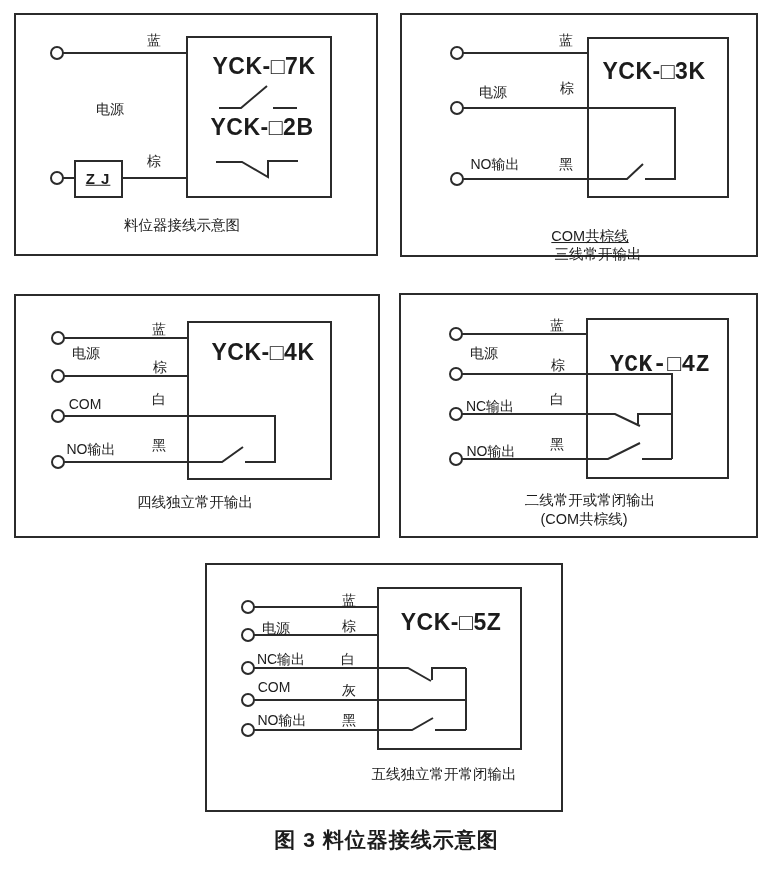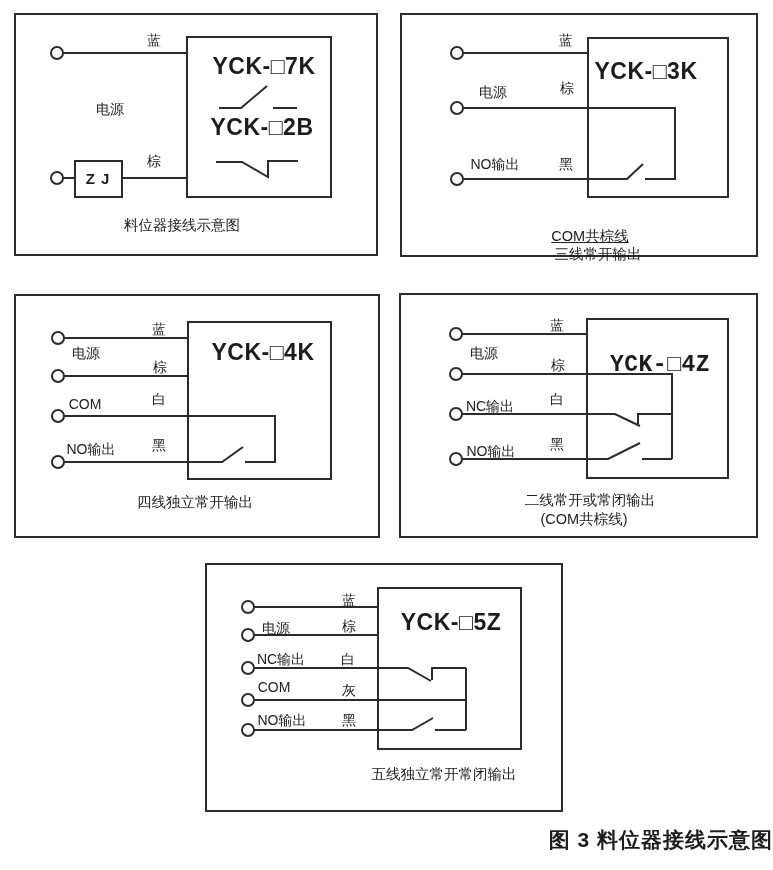--- a/index.html
+++ b/index.html
@@ -11,21 +11,21 @@
   .panel{position:absolute;}
   .panel svg{position:absolute;left:0;top:0;display:block;}
   .lbl{
     position:absolute;transform:translate(-50%,-50%);
     white-space:nowrap;font-size:14px;font-weight:500;line-height:1.1;
   }
   .model{font-size:23px;font-weight:600;letter-spacing:0.5px;}
   .cap{font-size:14.5px;font-weight:500;}
   .zj{font-size:15px;font-weight:600;letter-spacing:1px;}
   .figcap{
-    position:absolute;left:0;top:826px;width:773px;text-align:right;
+    position:absolute;left:0;top:826px;width:773px;text-align:center;
     font-size:21px;font-weight:700;letter-spacing:1px;
   }
   .stroke{fill:none;stroke:#2b2b2b;stroke-width:2;}
   .term{fill:#ffffff;stroke:#2b2b2b;stroke-width:2;}
 </style>
 </head>
 <body>
 
 <div class="stage">
 
@@ -38,21 +38,21 @@
       <circle class="term" cx="43" cy="165" r="6"></circle>
       <path class="stroke" d="M49,165 H61"></path>
       <rect class="stroke" x="61" y="148" width="47" height="36"></rect>
       <path class="stroke" d="M108,165 H173"></path>
       <path class="stroke" d="M205,95 H227 L253,73 M259,95 H283"></path>
       <path class="stroke" d="M202,149 H228 L254,164 L254,148 H284"></path>
     </svg>
     <div class="lbl" style="left:140px;top:28px;">蓝</div>
     <div class="lbl" style="left:96px;top:97px;">电源</div>
     <div class="lbl" style="left:140px;top:149px;">棕</div>
-    <div class="lbl zj" style="left:84px;top:166px;">Z J</div>
+    <div class="lbl zj" style="left:84px;top:166px;text-decoration:underline;">Z J</div>
     <div class="lbl model" style="left:250px;top:54px;">YCK-□7K</div>
     <div class="lbl model" style="left:248px;top:115px;">YCK-□2B</div>
     <div class="lbl cap" style="left:168px;top:213px;">料位器接线示意图</div>
   </div>
 
   <div class="panel" style="left:400px;top:13px;width:358px;height:244px;">
     <svg width="358" height="244" viewBox="0 0 358 244">
       <rect class="stroke" x="1" y="1" width="356" height="242"></rect>
       <rect class="stroke" x="188" y="25" width="140" height="159"></rect>
       <circle class="term" cx="57" cy="40" r="6"></circle>
@@ -60,21 +60,21 @@
       <circle class="term" cx="57" cy="95" r="6"></circle>
       <path class="stroke" d="M63,95 H275 V166 H245"></path>
       <circle class="term" cx="57" cy="166" r="6"></circle>
       <path class="stroke" d="M63,166 H227 L243,151"></path>
     </svg>
     <div class="lbl" style="left:166px;top:28px;">蓝</div>
     <div class="lbl" style="left:93px;top:80px;">电源</div>
     <div class="lbl" style="left:167px;top:76px;">棕</div>
     <div class="lbl" style="left:95px;top:152px;">NO输出</div>
     <div class="lbl" style="left:166px;top:152px;">黑</div>
-    <div class="lbl model" style="left:246px;top:59px;text-align:center;">YCK-□3K</div>
+    <div class="lbl model" style="left:254px;top:59px;text-align:center;">YCK-□3K</div>
     <div class="lbl cap" style="left:198px;top:206px;margin-top:36px;">三线常开输出</div>
     <div class="lbl cap" style="left:190px;top:224px;text-decoration:underline;">COM共棕线</div>
   </div>
 
   <div class="panel" style="left:14px;top:294px;width:366px;height:244px;">
     <svg width="366" height="244" viewBox="0 0 366 244">
       <rect class="stroke" x="1" y="1" width="364" height="242"></rect>
       <rect class="stroke" x="174" y="28" width="143" height="157"></rect>
       <circle class="term" cx="44" cy="44" r="6"></circle>
       <path class="stroke" d="M50,44 H174"></path>

